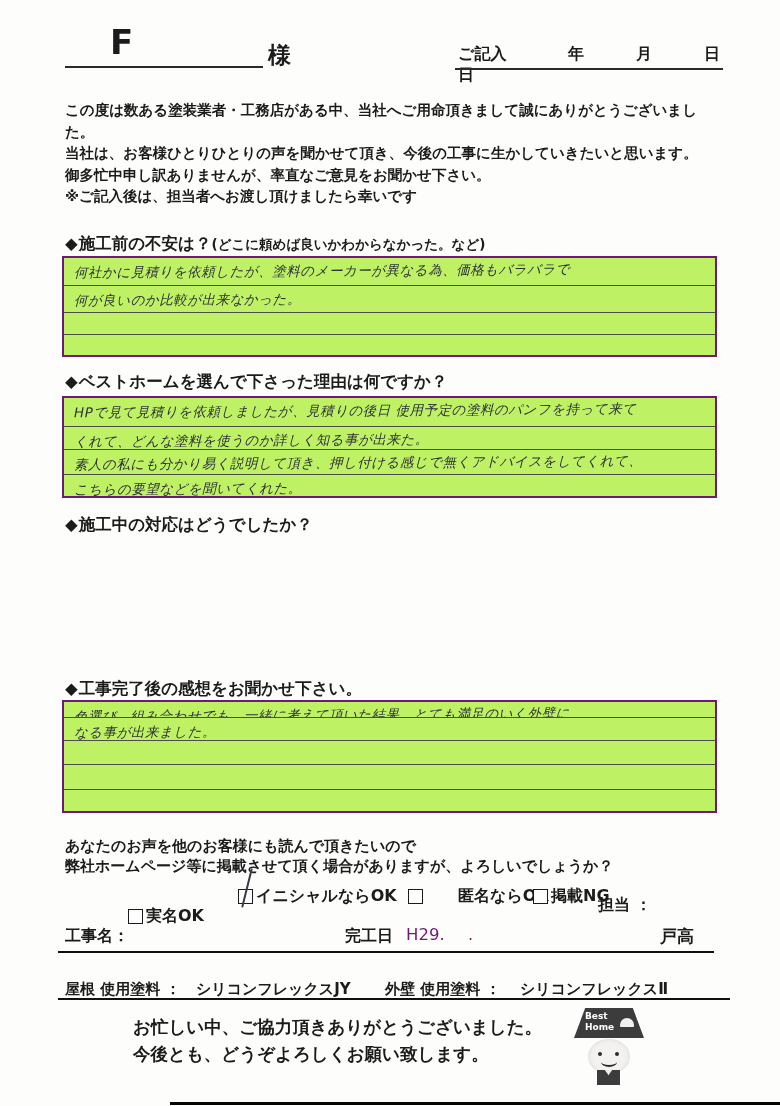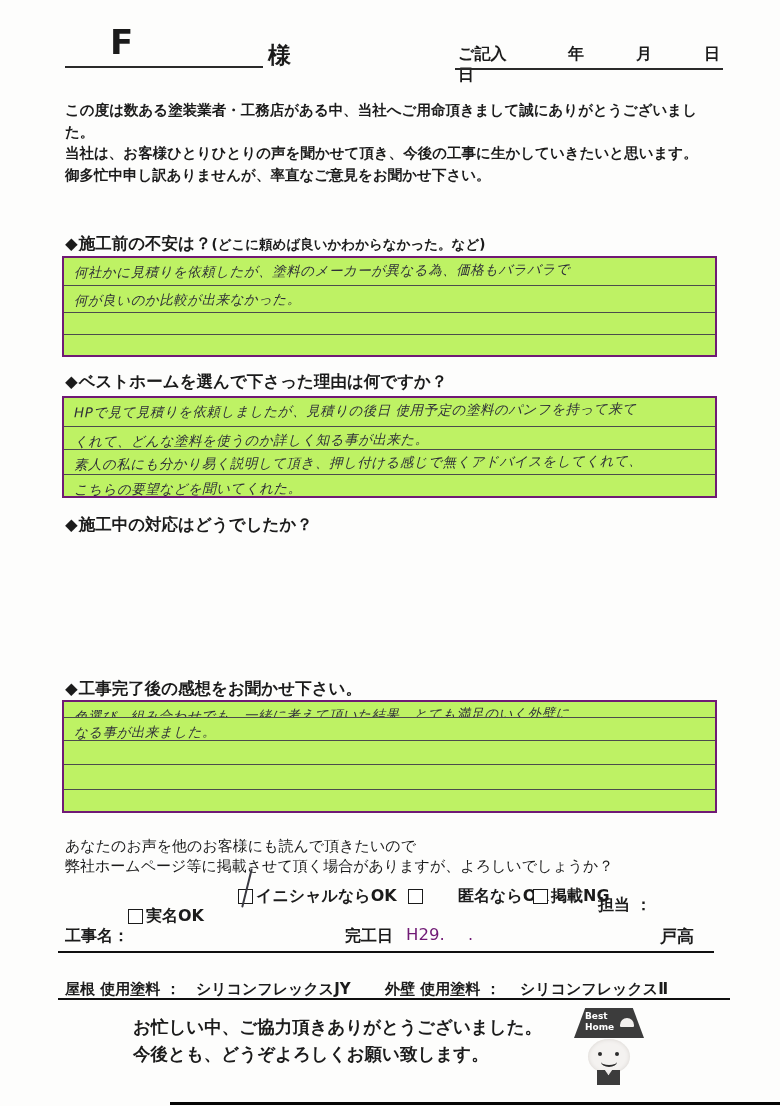--- a/index.html
+++ b/index.html
@@ -27,21 +27,21 @@
   
   .ansbox{left:62px;width:655px;border:2px solid #701a75;background:#bef264;box-sizing:border-box;}
   .arow{border-bottom:1.5px solid #4c4c4c;box-sizing:border-box;overflow:hidden;}
   .arow:last-child{border-bottom:none;}
   .hw{
     padding:4px 6px 0 10px;font-size:13.5px;color:#2f3038;font-style:italic;
     letter-spacing:.5px;white-space:nowrap;transform:rotate(-.4deg);
     font-family:"DejaVu Sans","Liberation Sans",sans-serif;
   }
   
-  .consent-text{left:65px;width:680px;font-size:15px;font-weight:400;line-height:20px;}
+  .consent-text{left:65px;width:680px;font-size:15px;font-weight:700;line-height:20px;}
   .consent-opt{position:absolute;display:flex;align-items:center;font-size:16px;font-weight:bold;}
   .cbox{display:inline-block;width:13px;height:13px;border:1.8px solid #1b1b1b;margin-right:3px;background:#fff;}
   .checkmark{left:246px;top:868px;width:2px;height:40px;background:#3a3a42;transform:rotate(14deg);border-radius:2px;}
   
   .fieldrow{font-size:16px;font-weight:bold;white-space:nowrap;}
   .thickline{border-top:2.5px solid #101010;}
   .light{font-weight:400;color:#701a75;}
   
   .closing{left:133px;top:1014px;font-size:17.5px;font-weight:800;line-height:27px;}
   
@@ -75,20 +75,21 @@
     <span class="unit">年</span>
     <span class="unit">月</span>
     <span>日</span>
   </div>
   <div class="abs date-line"></div>
 
   <div class="abs intro">
     <div>この度は数ある塗装業者・工務店がある中、当社へご用命頂きまして誠にありがとうございました。</div>
     <div>当社は、お客様ひとりひとりの声を聞かせて頂き、今後の工事に生かしていきたいと思います。</div>
     <div>御多忙中申し訳ありませんが、率直なご意見をお聞かせ下さい。</div>
+    <div>※ご記入後は、担当者へお渡し頂けましたら幸いです</div>
   </div>
 
 
   <div class="abs qhead" style="left:65px;top:233px;">
     <span class="bullet">◆</span><span>施工前の不安は？</span><span class="note">(どこに頼めば良いかわからなかった。など)</span>
   </div>
   <div class="abs ansbox" style="top:256px;">
     <div class="arow" style="height:28px;">
         <div class="hw">何社かに見積りを依頼したが、塗料のメーカーが異なる為、価格もバラバラで</div>
       </div>

